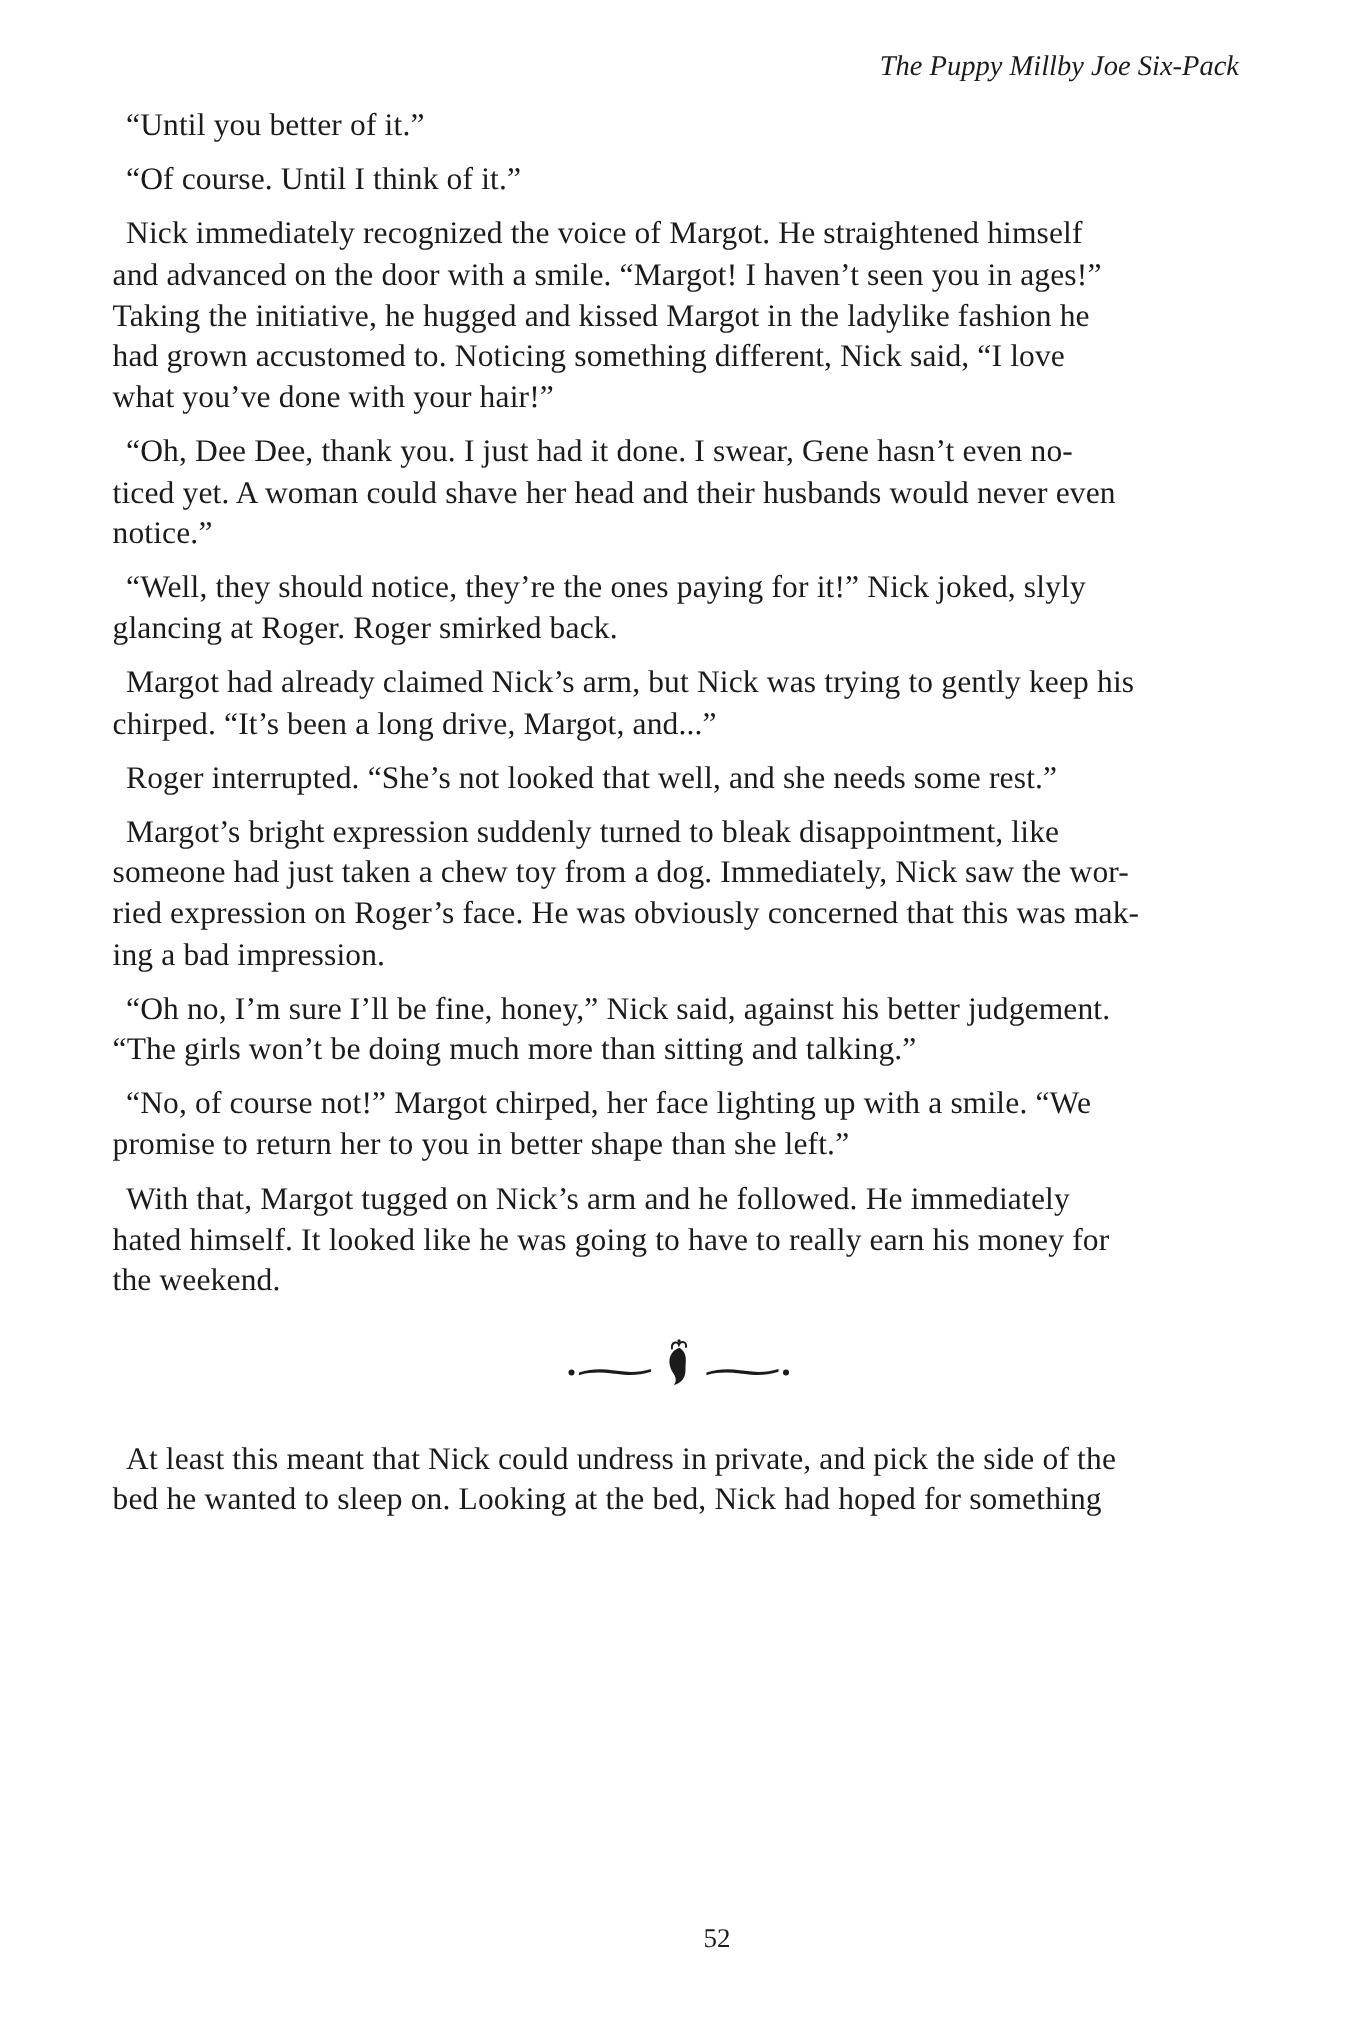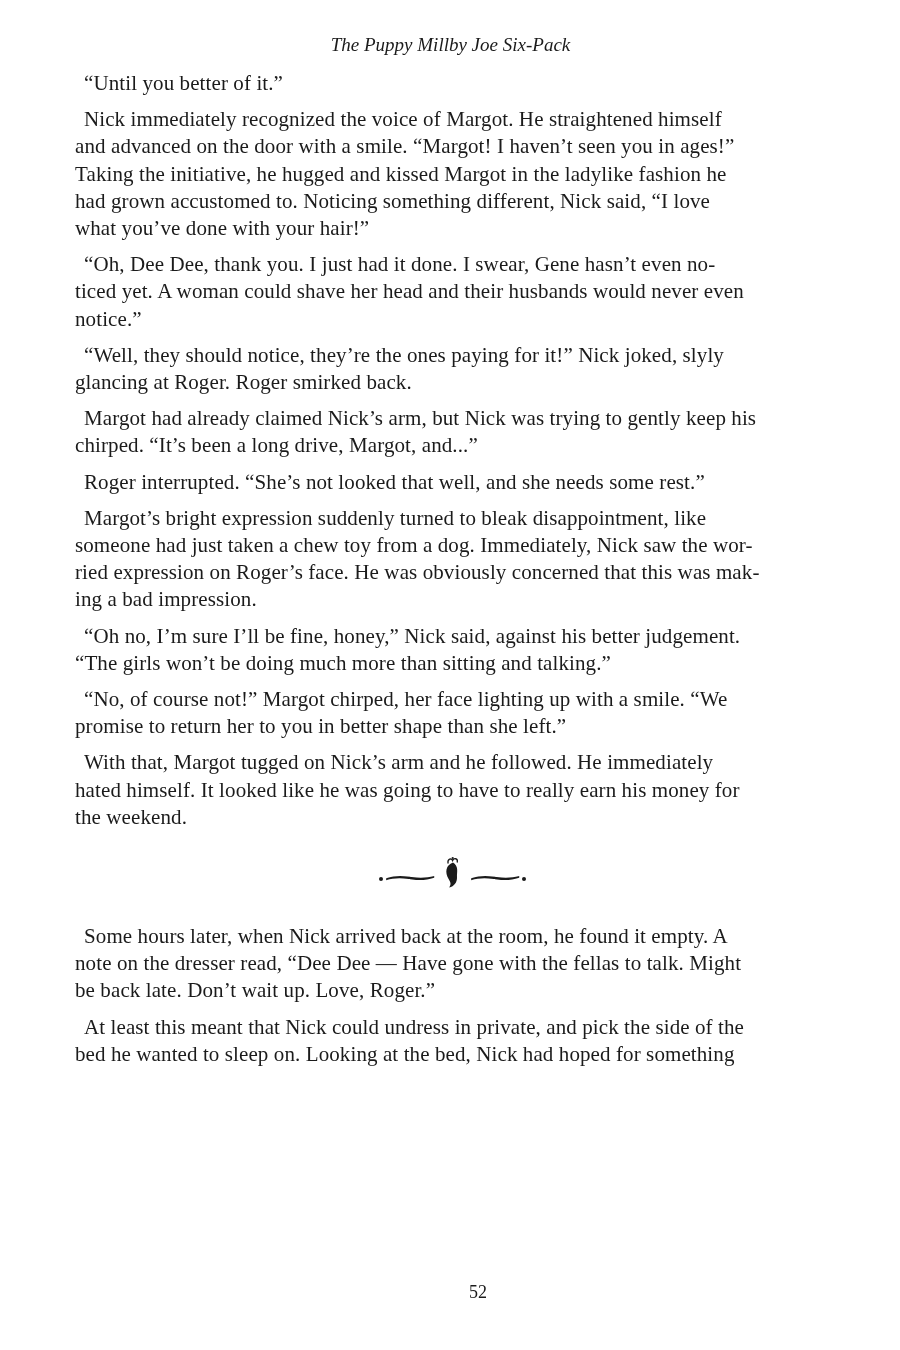--- a/index.html
+++ b/index.html
@@ -15,21 +15,21 @@
     overflow: hidden;
     font-family: "Liberation Serif", "DejaVu Serif", serif;
     color: #1b1b1b;
   }
   .running-header {
     position: absolute;
     top: 34px;
     left: 75px;
     right: 74px;
     display: flex;
-    justify-content: center;
+    justify-content: flex-end;
     align-items: baseline;
     font-style: italic;
     font-size: 19px;
     line-height: 22px;
   }
   .content {
     position: absolute;
     top: 70px;
     left: 75px;
     right: 70px;
@@ -84,20 +84,21 @@
 
 <div class="page">
 
   <div class="running-header">
     <span>The Puppy Mill</span>
     <span>by Joe Six-Pack</span>
   </div>
 
   <div class="content">
     <p>“Until you better of it.”</p>
+    <p>“Of course. Until I think of it.”</p>
     <p>Nick immediately recognized the voice of Margot. He straightened himself
 and advanced on the door with a smile. “Margot! I haven’t seen you in ages!”
 Taking the initiative, he hugged and kissed Margot in the ladylike fashion he
 had grown accustomed to. Noticing something different, Nick said, “I love
 what you’ve done with your hair!”</p>
     <p>“Oh, Dee Dee, thank you. I just had it done. I swear, Gene hasn’t even no-
 ticed yet. A woman could shave her head and their husbands would never even
 notice.”</p>
     <p>“Well, they should notice, they’re the ones paying for it!” Nick joked, slyly
 glancing at Roger. Roger smirked back.</p>
@@ -123,23 +124,20 @@
         <svg width="25" height="36" viewBox="0 0 25 36" aria-hidden="true">
           <path d="M13,6.5 C5.8,9 4.6,16.5 8.6,23 C10.6,26.2 11.4,28.4 9.2,31.4 C14.2,30.4 17.2,26.2 17,21.2 C16.8,15.7 19,10.5 13,6.5 Z" fill="#1b1b1b"></path>
           <path d="M8,7 C7.4,3 11.4,1.6 12.6,4.6 C13.9,1.4 17.9,2.4 17.3,6" fill="none" stroke="#1b1b1b" stroke-width="1.3" stroke-linecap="round"></path>
           <circle cx="12.7" cy="2" r="1.1" fill="#1b1b1b"></circle>
         </svg>
       </span>
       <span class="swash">~</span>
       <span class="dot"></span>
     </div>
 
-    <p>Some hours later, when Nick arrived back at the room, he found it empty. A
-note on the dresser read, “Dee Dee — Have gone with the fellas to talk. Might
-be back late. Don’t wait up. Love, Roger.”</p>
     <p>At least this meant that Nick could undress in private, and pick the side of the
 bed he wanted to sleep on. Looking at the bed, Nick had hoped for something</p>
   </div>
 
   <div class="page-footer">
     <span>52</span>
   </div>
 
 </div>
 

